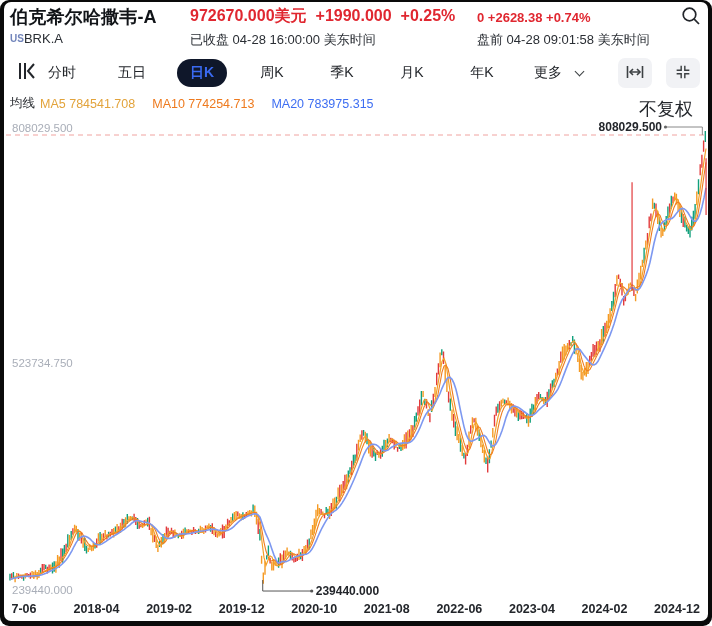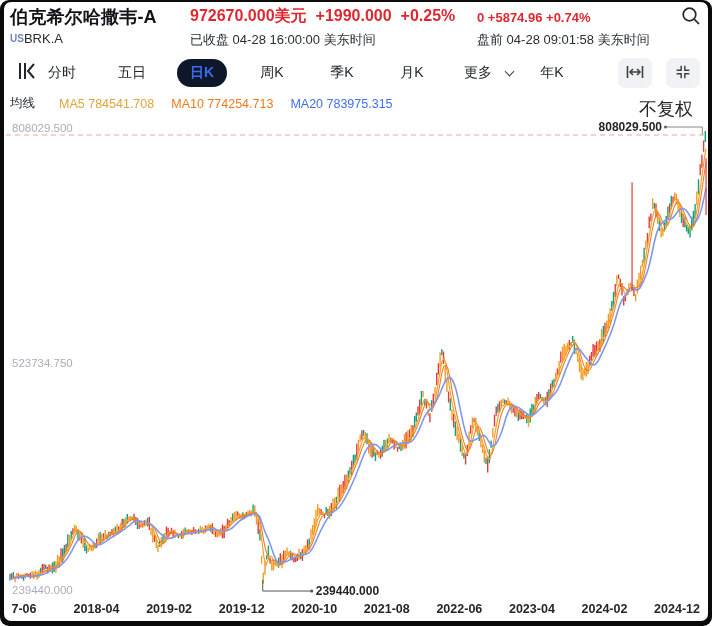--- a/index.html
+++ b/index.html
@@ -24,21 +24,21 @@
   .kline-btn{position:absolute;left:10px;top:4px;width:26px;height:26px;display:flex;align-items:center;justify-content:center;cursor:pointer;background:none;border:none;padding:0;}
   .tab-bar{position:absolute;left:23px;top:0;height:36px;display:flex;}
   .tab{width:70px;display:flex;justify-content:center;align-items:center;font-size:14px;color:#23262b;cursor:pointer;white-space:nowrap;}
   .tab .tab-pill{padding:5px 13px;border-radius:15px;}
   .tab.active .tab-pill{background:#0f172a;color:#3a6af0;font-weight:600;}
   .chev{display:inline-block;width:6px;height:6px;border-right:1.5px solid #3c4043;border-bottom:1.5px solid #3c4043;transform:rotate(45deg);margin-left:1px;margin-top:-4px;}
   .btn-icon{position:absolute;top:3px;width:34px;height:30px;border-radius:7px;background:#f1f2f5;display:flex;align-items:center;justify-content:center;cursor:pointer;border:none;padding:0;}
   .btn-fit{right:56px;} .btn-collapse{right:8px;}
 
   
-  .ma-row{position:absolute;top:93px;left:6px;display:flex;gap:24px;font-size:12.5px;align-items:center;z-index:3;white-space:nowrap;}
+  .ma-row{position:absolute;top:93px;left:6px;display:flex;gap:5px;font-size:12.5px;align-items:center;z-index:3;white-space:nowrap;}
   .ma-label{color:#23262b;}
   .ma-item{font-weight:500;}
   .adjust{position:absolute;top:95px;right:15px;font-size:18px;color:#23262b;z-index:3;cursor:pointer;text-align:right;}
 
   
   #chart{position:absolute;left:-4px;top:-2px;width:712px;height:626px;pointer-events:none;z-index:1;}
   #chart .ylab{font-size:11.5px;fill:#a9aeb8;}
   #chart .xlab{font-size:12.5px;font-weight:600;fill:#23262b;}
   #chart .marker{font-size:12px;font-weight:600;fill:#23262b;}
   svg text{font-family:"Liberation Sans","DejaVu Sans",sans-serif;}
@@ -76,21 +76,21 @@
         <circle cx="665.5" cy="127" r="1.6" fill="#666"></circle>
         <path d="M667 127L702.3384000000001 127L702.3384000000001 135" stroke="#888" stroke-width="1" fill="none"></path>
         <path d="M262.7224 580.0172055057619L262.7224 591.0172055057619L311.7224 591.0172055057619" stroke="#555" stroke-width="1" fill="none"></path>
         <circle cx="311.7224" cy="591.0172055057619" r="1.6" fill="#555"></circle>
         <text x="315.7224" y="595.0172055057619" class="marker">239440.000</text>
       </svg>
 
     <header>
       <div class="title">伯克希尔哈撒韦-A</div>
       <div class="price-group"><span>972670.000</span><span>美元</span><span class="chg">+1990.000</span><span class="chg">+0.25%</span></div>
-      <div class="pre-quote">0 +5874.96 +0.74%</div>
+      <div class="pre-quote">0 +2628.38 +0.74%</div>
       <button class="search-btn">
         <span>
           <svg width="22" height="22" viewBox="0 0 22 22" fill="none" stroke="#23262b" stroke-width="1.7">
             <circle cx="9.5" cy="8.5" r="6.3"></circle>
             <line x1="14.2" y1="13.2" x2="19" y2="18"></line>
           </svg>
         </span>
       </button>
       <div class="row2">
         <span class="sym-group"><span class="badge">US</span><span>BRK.A</span></span>
@@ -122,25 +122,25 @@
           <div class="tab">
             <span class="tab-pill">周K</span>
           </div>
           <div class="tab">
             <span class="tab-pill">季K</span>
           </div>
           <div class="tab">
             <span class="tab-pill">月K</span>
           </div>
           <div class="tab">
+            <span class="tab-pill">年K</span>
+          </div>
+          <div class="tab">
             <span class="tab-pill">更多</span>
             <i class="chev"></i>
-          </div>
-          <div class="tab">
-            <span class="tab-pill">年K</span>
           </div>
         </div>
       <button class="btn-icon btn-fit">
         <span>
           <svg width="20" height="18" viewBox="0 0 20 18" fill="none" stroke="#3c4043" stroke-width="1.6">
             <line x1="2.5" y1="3" x2="2.5" y2="15"></line>
             <line x1="17.5" y1="3" x2="17.5" y2="15"></line>
             <line x1="5" y1="9" x2="15" y2="9"></line>
             <polyline points="8,6 5,9 8,12"></polyline>
             <polyline points="12,6 15,9 12,12"></polyline>

